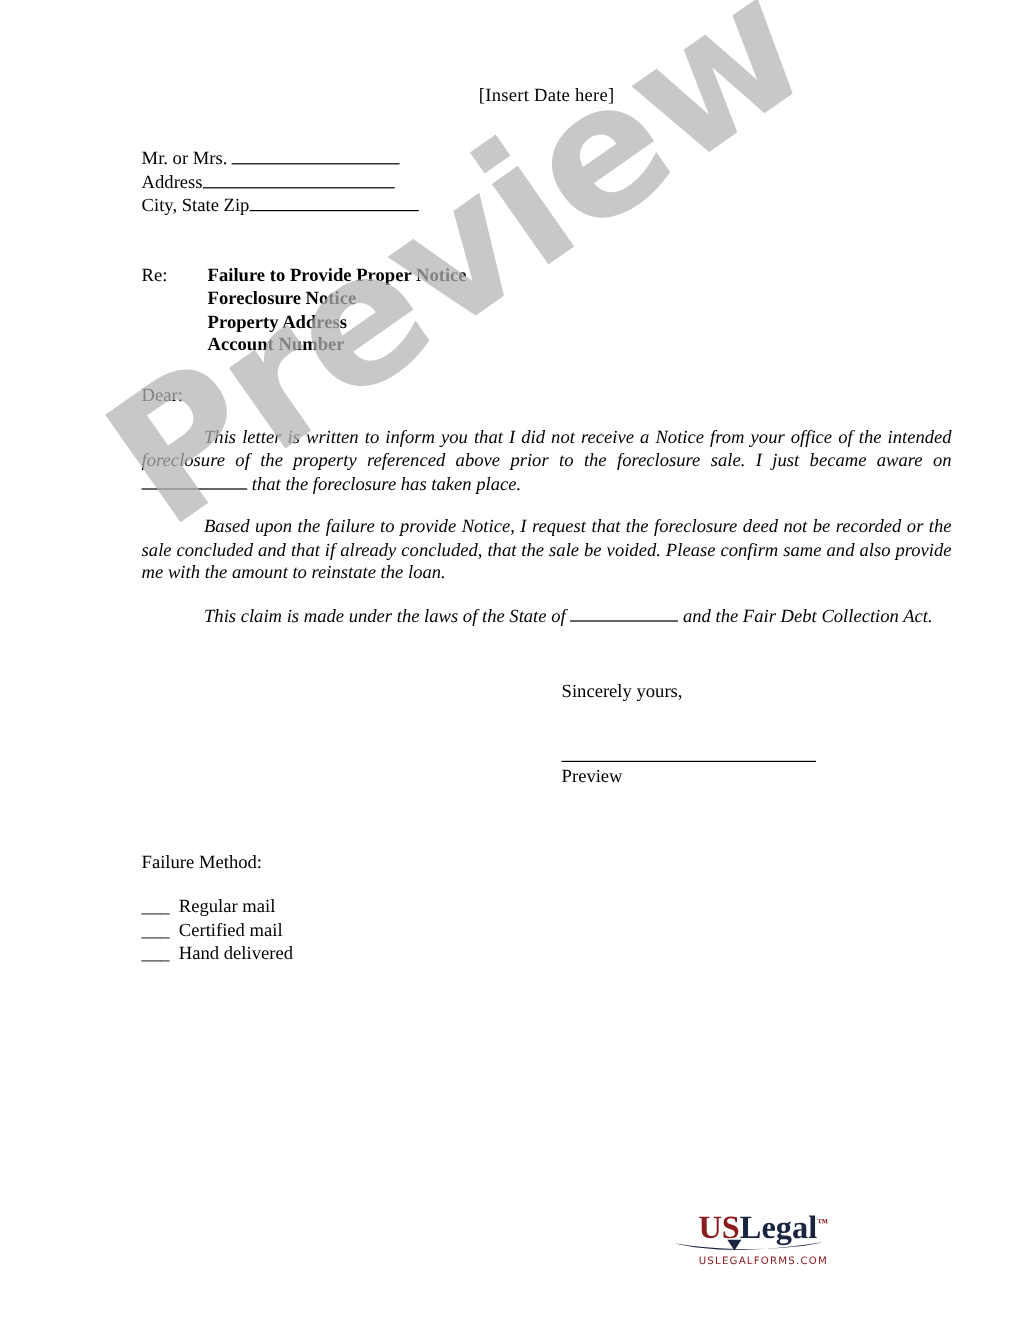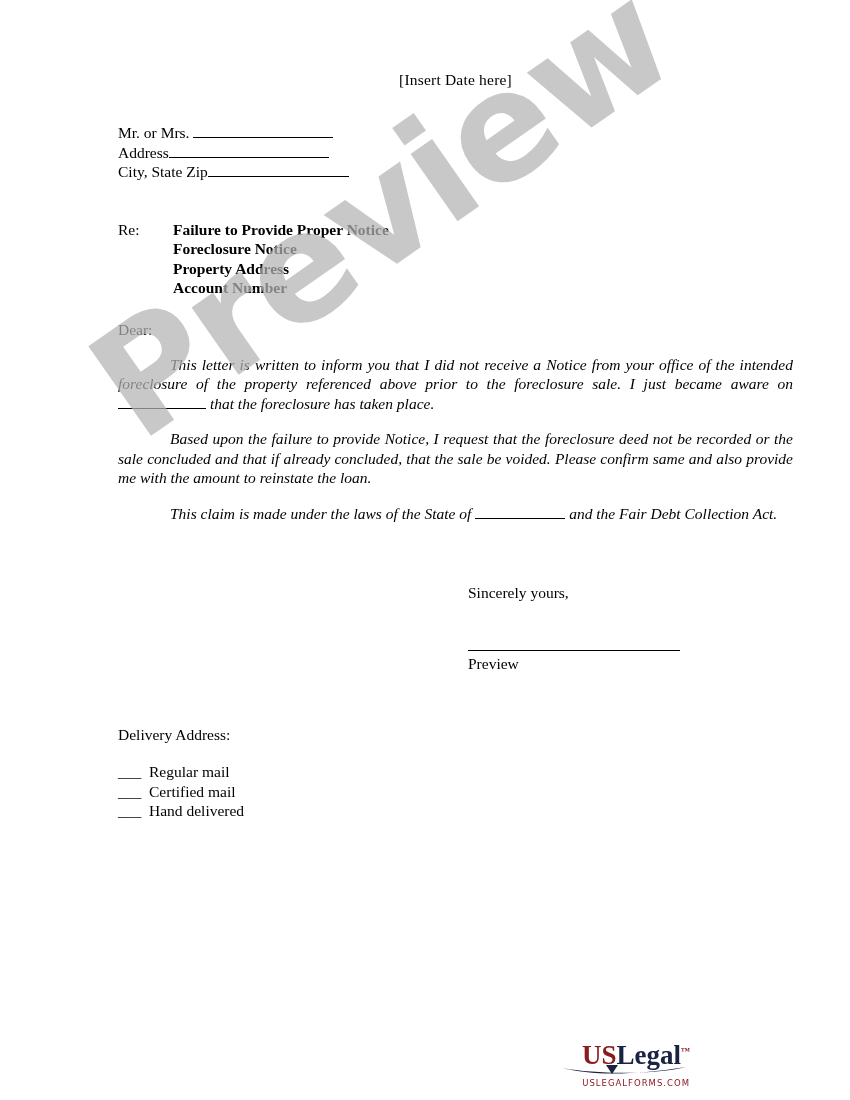--- a/index.html
+++ b/index.html
@@ -86,21 +86,21 @@
   }
 
   .blank-inline {
     display: inline-block;
     border-bottom: 1px solid #000;
     height: 13px;
     vertical-align: baseline;
   }
 
   .sig-block {
-    margin-top: 60px;
+    margin-top: 44px;
     margin-left: 350px;
   }
   .sig-closing {
     margin-bottom: 48px;
   }
   .sig-rule {
     width: 212px;
     border-top: 1px solid #000;
     height: 0;
     margin-bottom: 3px;
@@ -144,21 +144,21 @@
     transform: rotate(-35deg);
     transform-origin: left top;
     letter-spacing: -2px;
     white-space: nowrap;
   }
 
   
   #footer-logo {
     position: absolute;
     right: 28px;
-    bottom: 12px;
+    bottom: 44px;
     text-align: right;
     font-family: "Liberation Serif", serif;
   }
   .logo-main {
     font-size: 27px;
     font-weight: bold;
     letter-spacing: 0px;
     line-height: 28px;
     white-space: nowrap;
   }
@@ -229,21 +229,21 @@
       <span>This claim is made under the laws of the State of </span><span class="blank-inline" style="width:90px"></span><span> and the Fair Debt Collection Act.</span>
     </div>
 
     <div class="sig-block">
       <div class="sig-closing">Sincerely yours,</div>
       <div class="sig-rule"></div>
       <div class="sig-label">Preview</div>
     </div>
 
     <div class="delivery-block">
-      <div class="delivery-title">Delivery Address:</div>
+      <div class="delivery-title">Failure Method:</div>
       <div class="delivery-item">___  Regular mail</div>
       <div class="delivery-item">___  Certified mail</div>
       <div class="delivery-item">___  Hand delivered</div>
     </div>
 
   </div>
 
   <div id="watermark">
     <div class="wm-text">Preview</div>
   </div>

